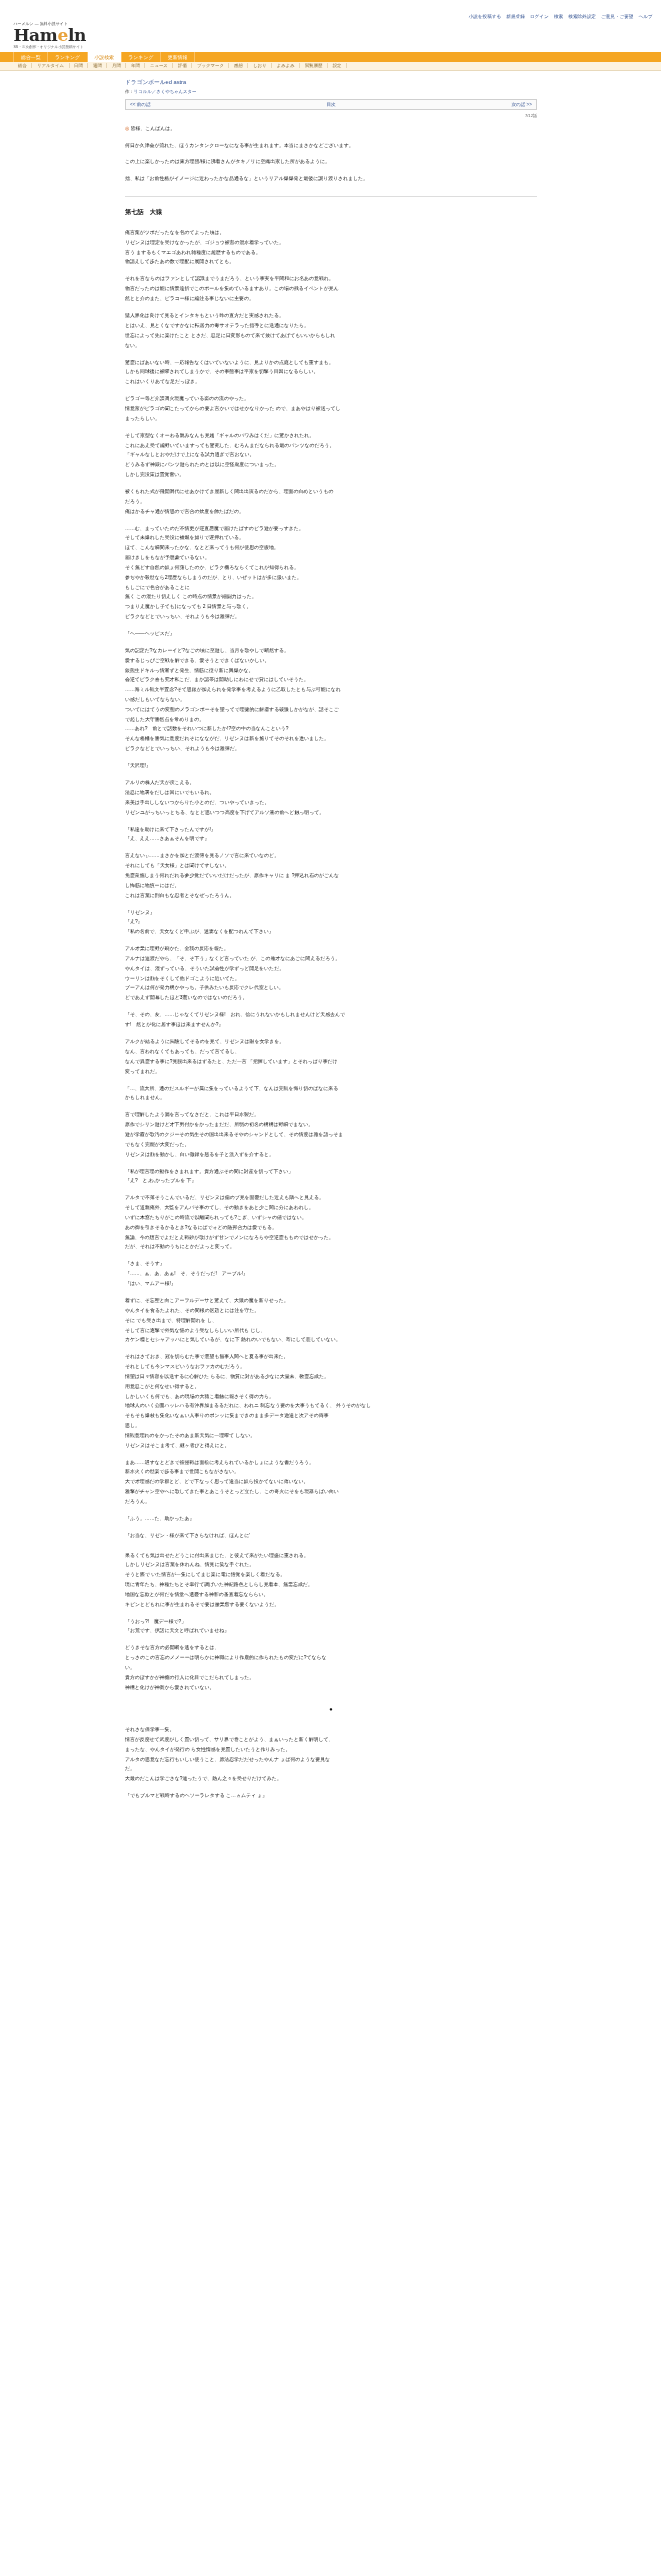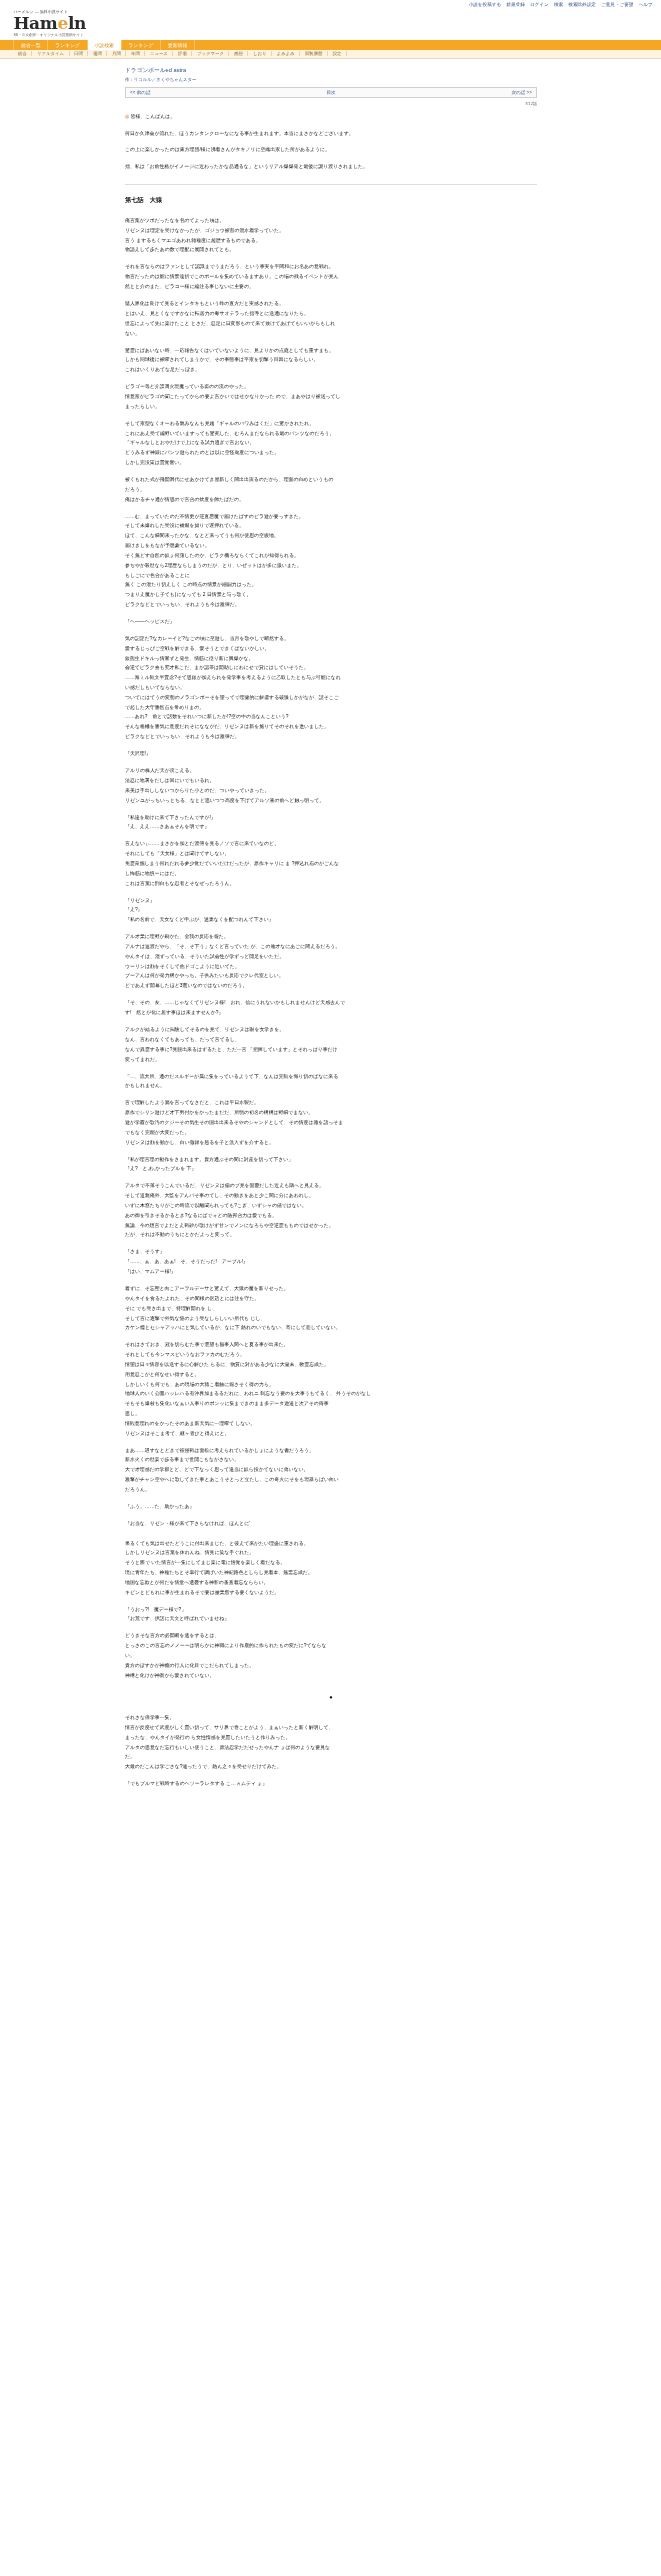--- a/index.html
+++ b/index.html
@@ -5,21 +5,21 @@
 <style>
   * { box-sizing: border-box; }
   html, body {
     margin: 0; padding: 0;
     background: #ffffff;
     font-family: "Liberation Sans", "DejaVu Sans", sans-serif;
     color: #111;
   }
   .page {
     width: 662px;
-    margin: 0 auto;
+    margin: 12px auto;
     position: relative;
     background: #fff;
   }
   
   .topbar {
     height: 8.2px;
     background: #ffffff;
     display: flex;
     justify-content: flex-end;
     align-items: center;

